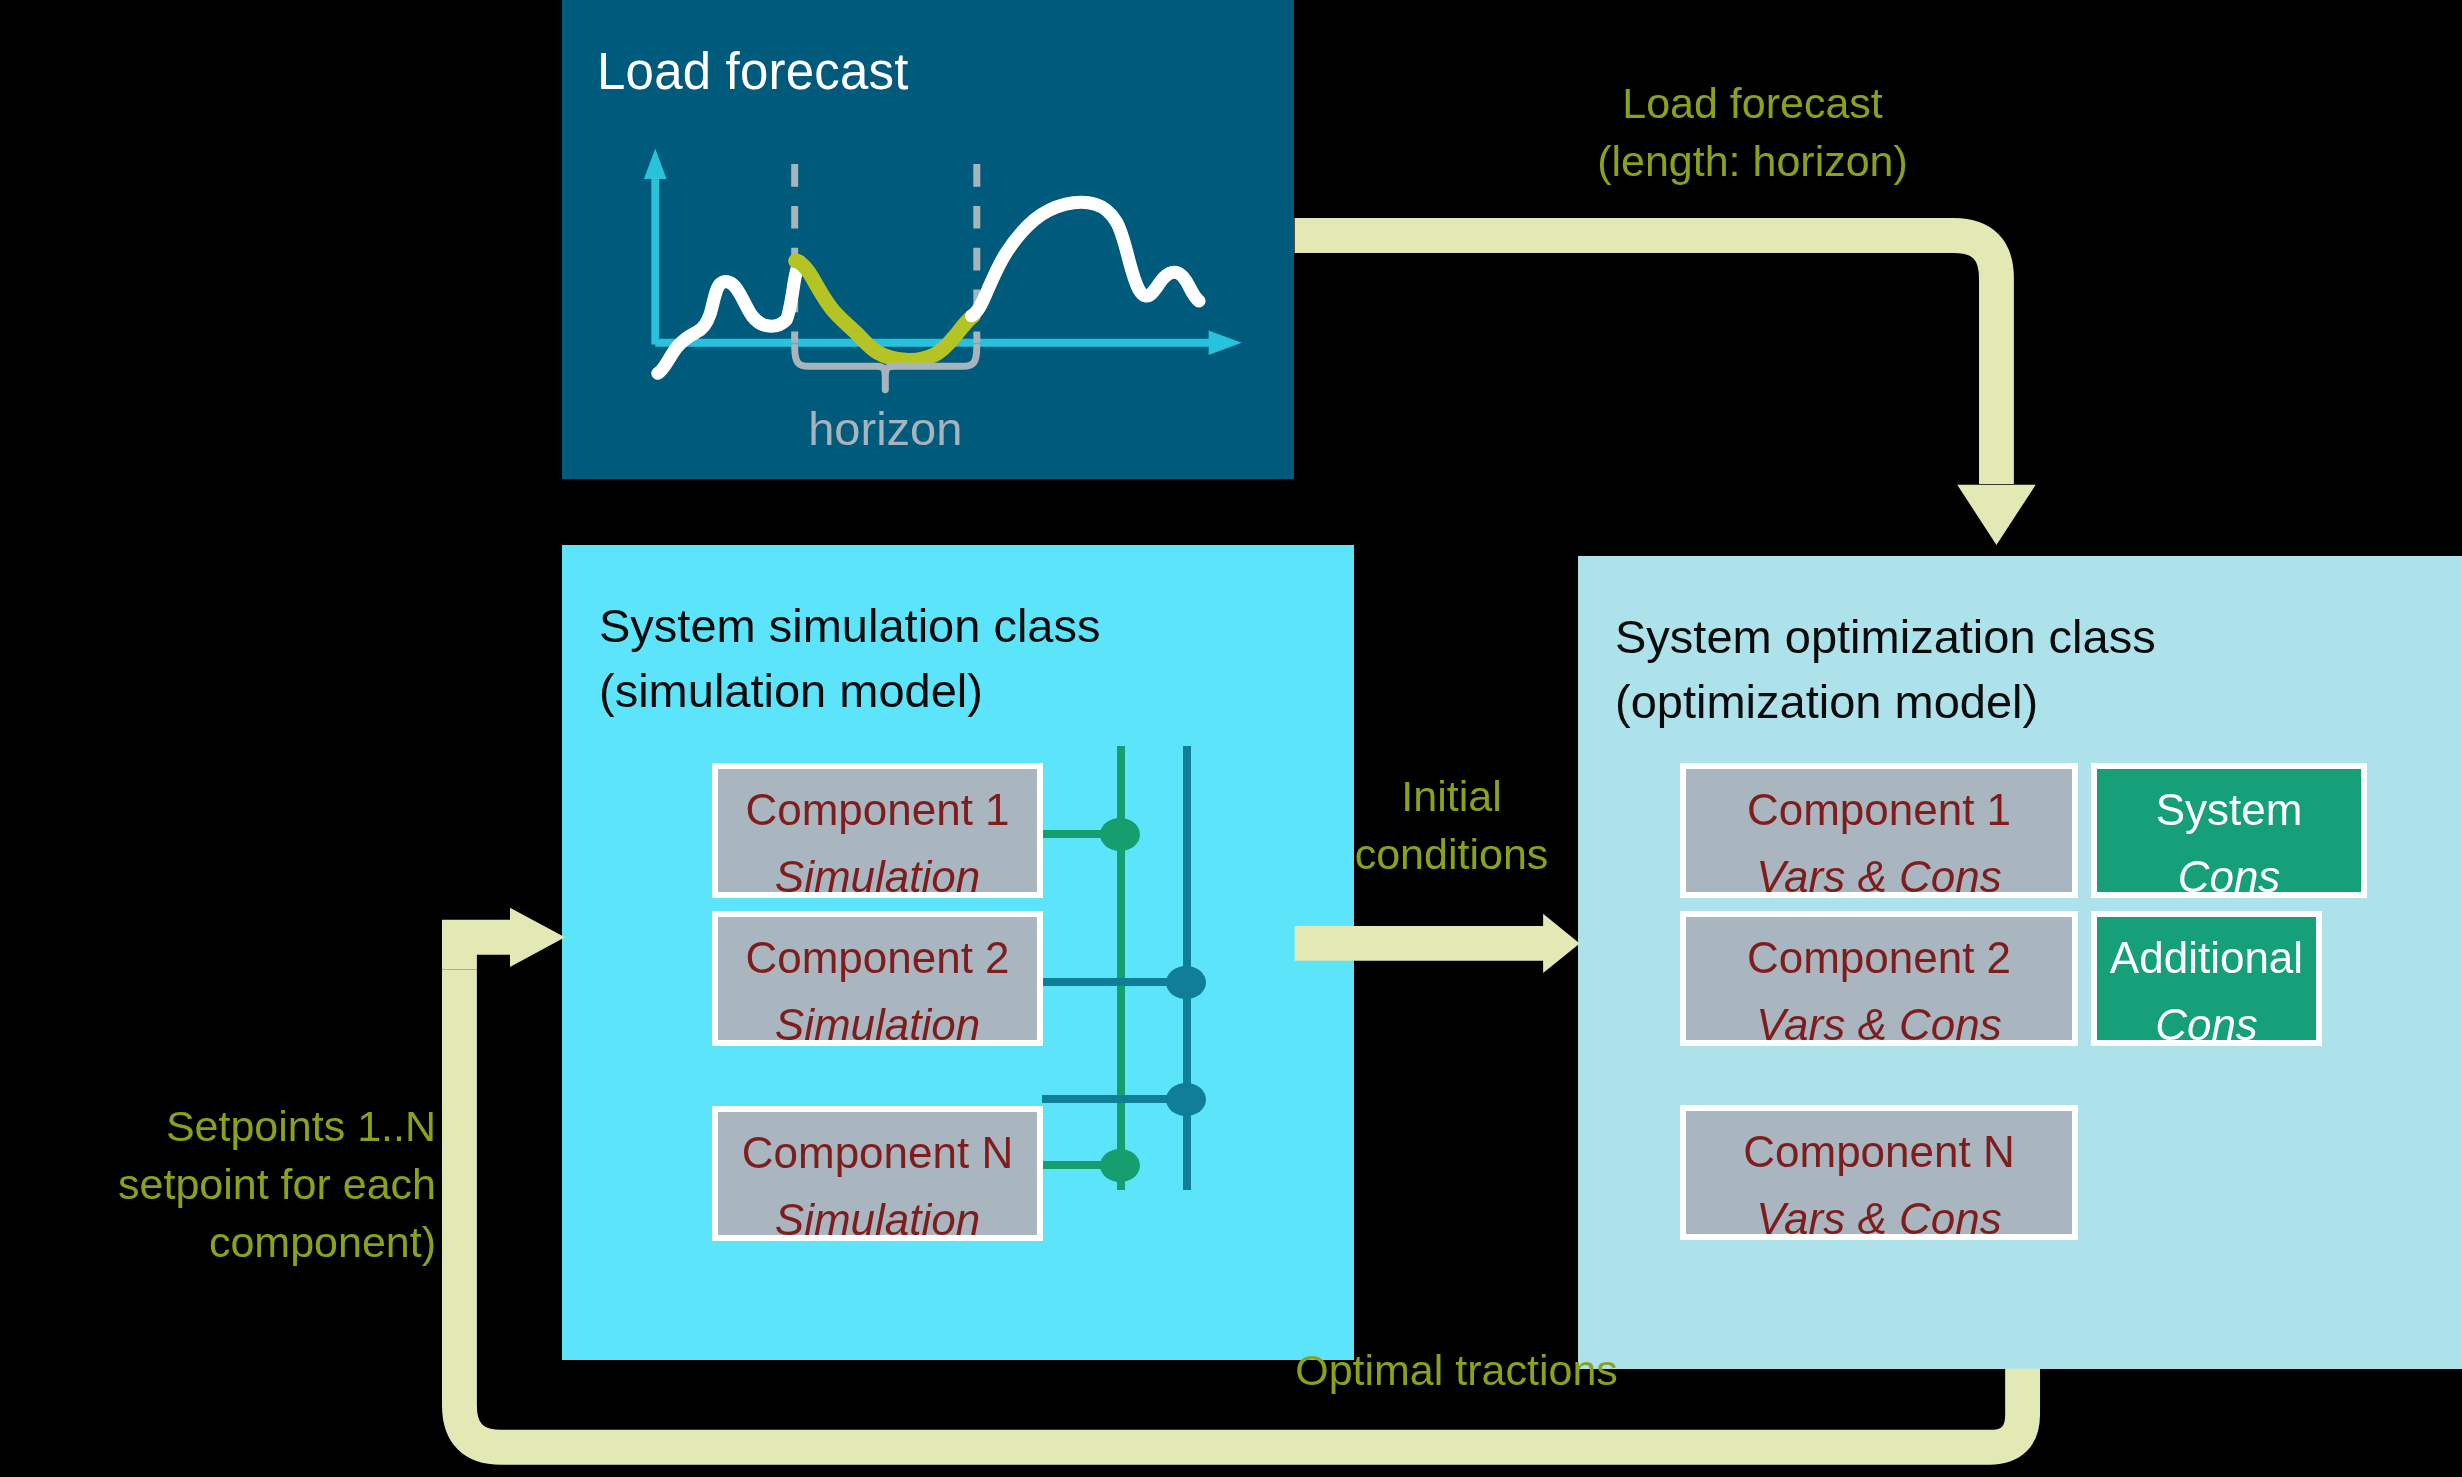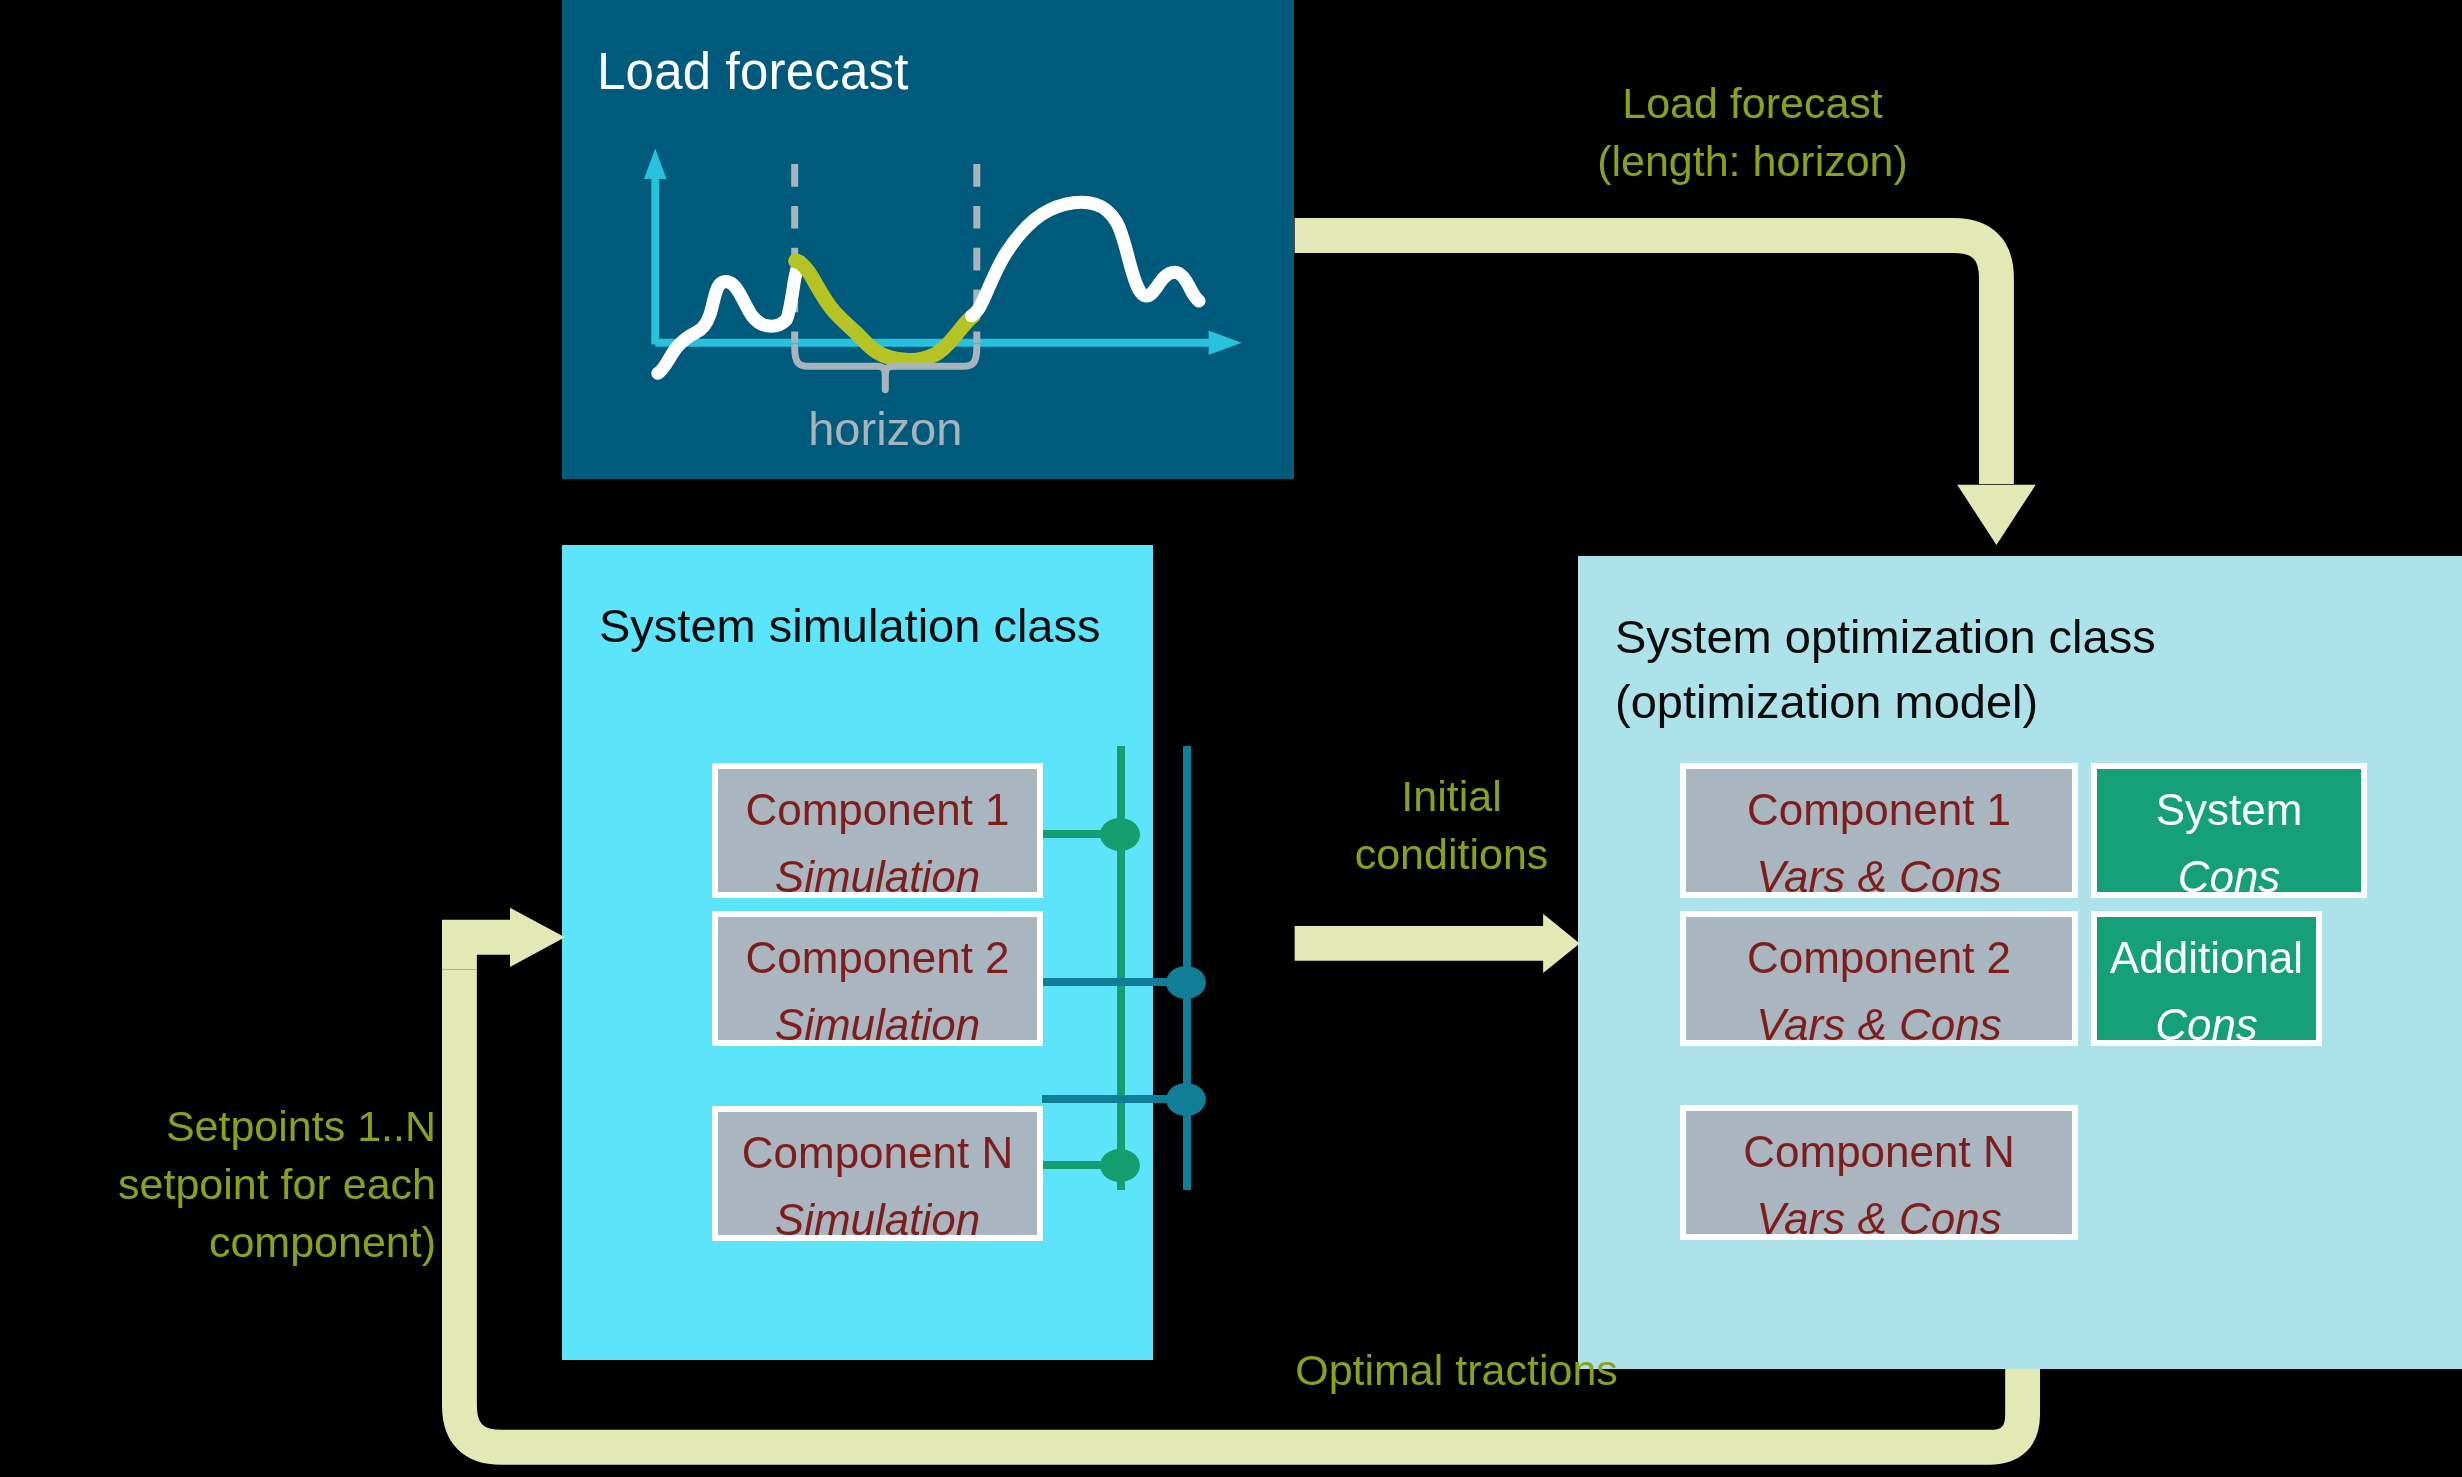--- a/index.html
+++ b/index.html
@@ -32,21 +32,21 @@
     letter-spacing: 0.2px;
     white-space: nowrap;
   }
   #forecast-chart {
     position: absolute;
     left: 0; top: 0; width: 732px; height: 479px;
   }
 
   
   #simulation-panel {
-    left: 562px; top: 545px; width: 591px; height: 815px;
+    left: 562px; top: 545px; width: 792px; height: 815px;
     background: #5CE4FA;
   }
   
   #optimization-panel {
     left: 1578px; top: 556px; width: 884px; height: 813px;
     background: #ADE2EA;
   }
   .panel-title {
     position: absolute;
     left: 37px; top: 49px;
@@ -191,20 +191,21 @@
                L 361 420 C 371 420, 371 424, 371 436
                L 371 447 L 371 436 C 371 424, 371 420, 381 420
                L 460 420 C 472 420, 476 416, 476 398" stroke="#A8B4BC" stroke-width="8" fill="none" stroke-linecap="round" stroke-linejoin="round"></path>
       <text x="371" y="510" fill="#A8B4BC" font-family="Liberation Sans, sans-serif" font-size="54" text-anchor="middle">horizon</text>
     </svg>
   </div>
 
   <div class="abs" id="simulation-panel">
     <div class="panel-title">
       <span>System simulation class</span>
+      <span>(simulation model)</span>
     </div>
 
     <div class="bus-v" style="left:555px; top:201px; height:362px; background:#169E6F;"></div>
     <div class="bus-v" style="left:621px; top:201px; height:362px; background:#0F7E96;"></div>
 
     <div class="bus-h" style="left:480px; top:285px; width:87px; background:#169E6F;"></div>
     <div class="bus-h" style="left:480px; top:433px; width:154px; background:#0F7E96;"></div>
     <div class="bus-h" style="left:480px; top:550px; width:154px; background:#0F7E96;"></div>
     <div class="bus-h" style="left:480px; top:616px; width:87px; background:#169E6F;"></div>
 

